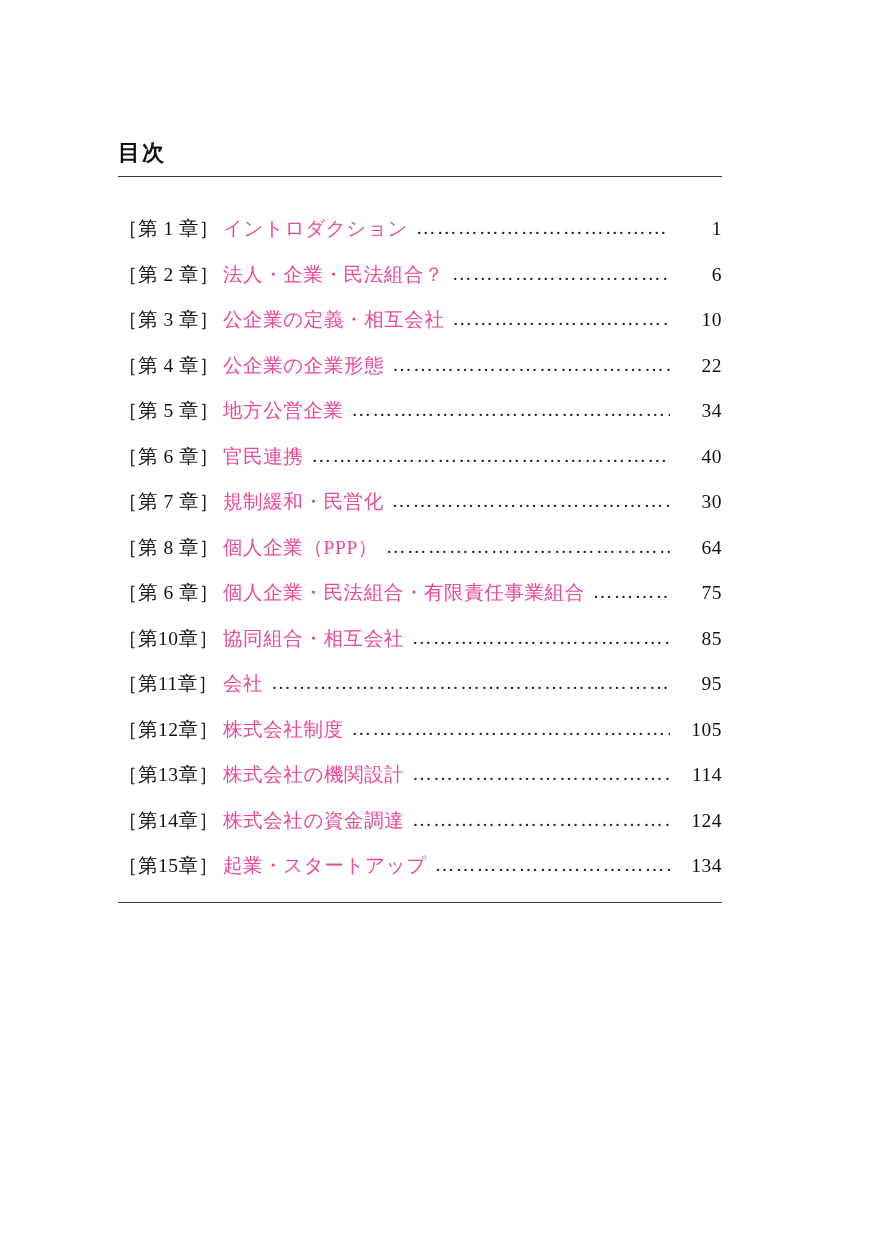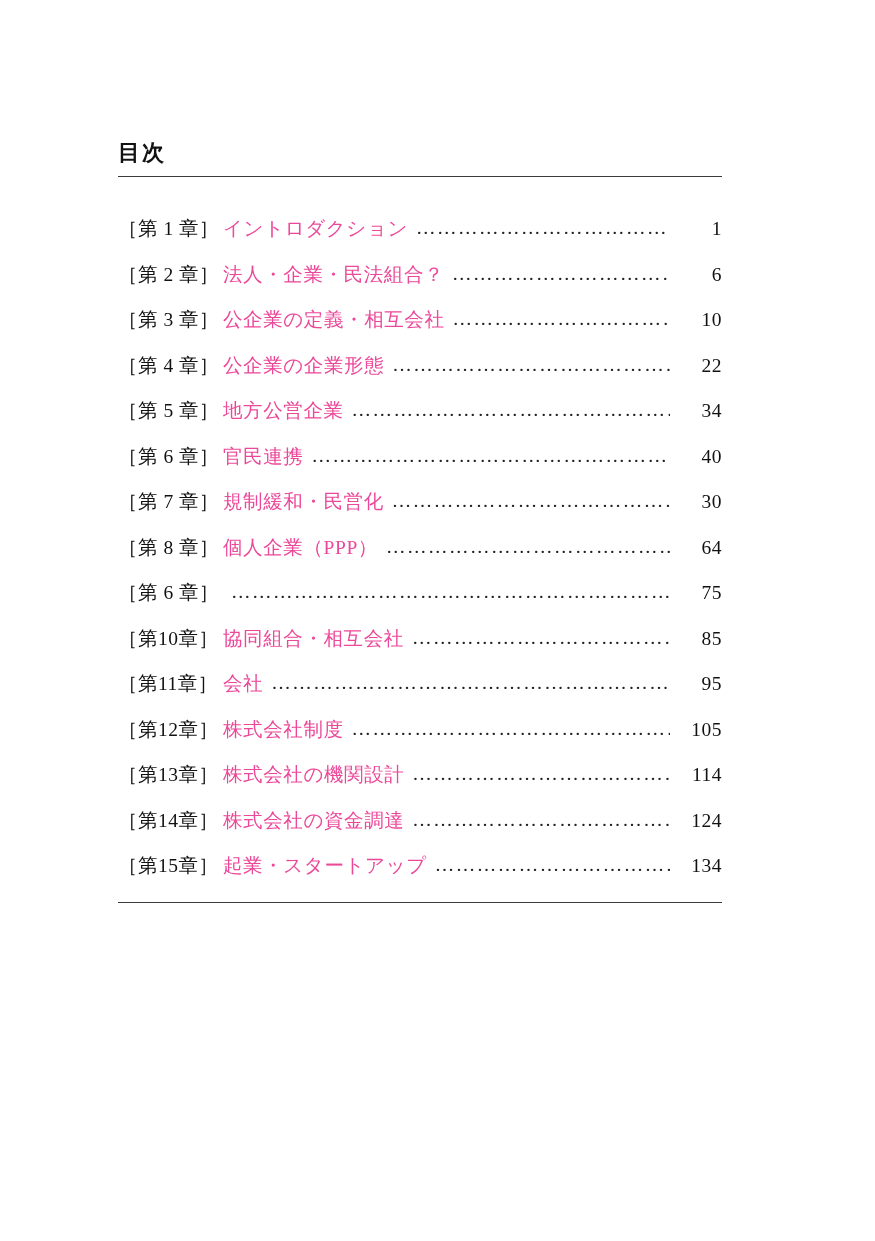--- a/index.html
+++ b/index.html
@@ -139,20 +139,21 @@
         <span class="page-no">30</span>
       </li>
       <li class="toc-row">
         <span class="chap-label">［第 8 章］</span>
         <span class="chap-title">個人企業（PPP）</span>
         <span class="leader">……………………………………………………………………………………</span>
         <span class="page-no">64</span>
       </li>
       <li class="toc-row">
         <span class="chap-label">［第 6 章］</span>
+        <span class="chap-title">個人企業・民法組合・有限責任事業組合</span>
         <span class="leader">……………………………………………………………………………………</span>
         <span class="page-no">75</span>
       </li>
       <li class="toc-row">
         <span class="chap-label">［第10章］</span>
         <span class="chap-title">協同組合・相互会社</span>
         <span class="leader">……………………………………………………………………………………</span>
         <span class="page-no">85</span>
       </li>
       <li class="toc-row">

